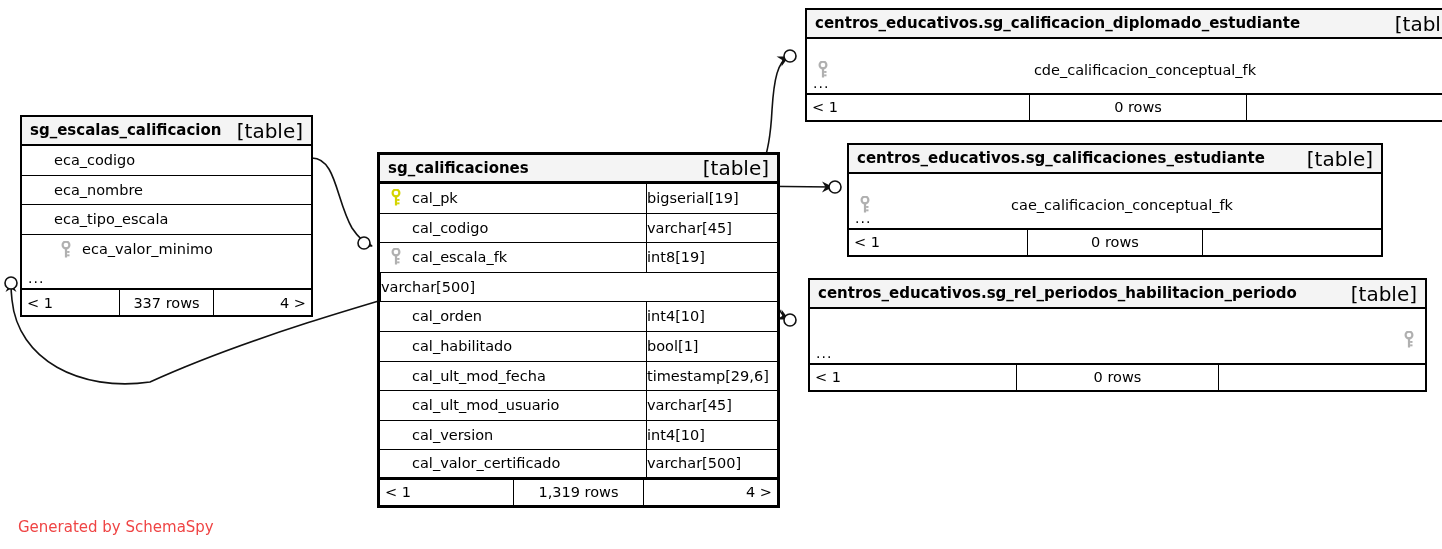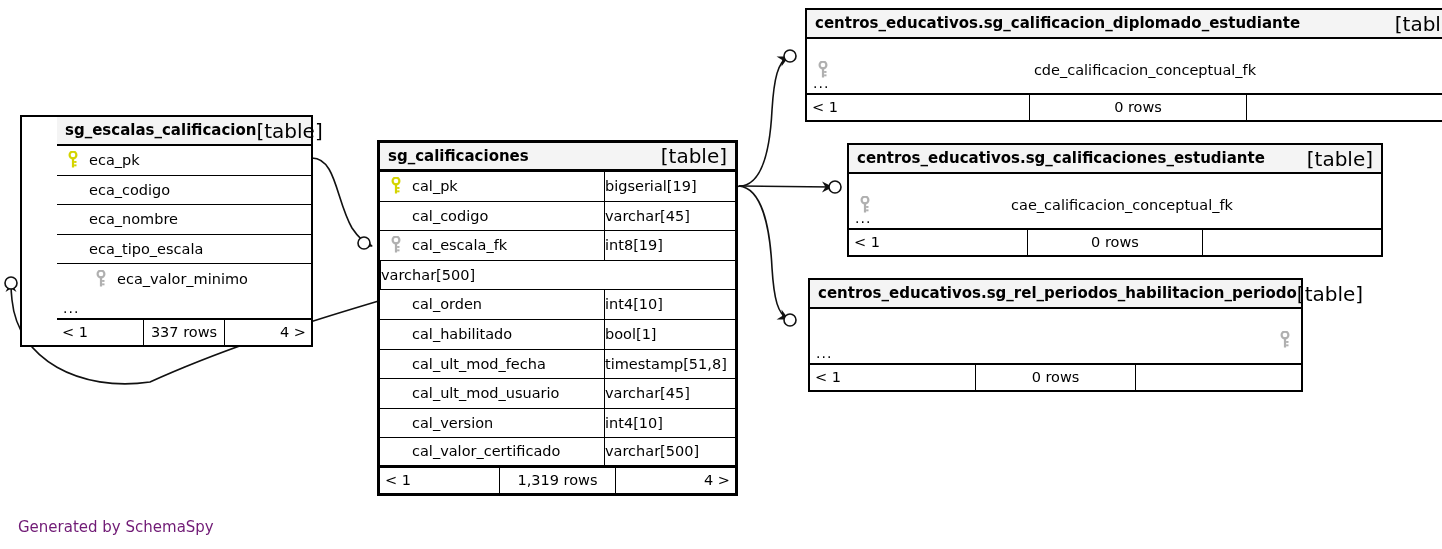--- a/index.html
+++ b/index.html
@@ -152,21 +152,21 @@
   .f-prev { flex: 1 1 0; padding-left: 5px; justify-content: flex-start; }
   .f-rows { flex: 1 1 0; justify-content: center; border-left: 1.5px solid #000; border-right: 1.5px solid #000; }
   .f-next { flex: 1 1 0; justify-content: flex-end; padding-right: 5px; }
 
   
   #caption {
     position: absolute;
     left: 18px;
     top: 518px;
     font-size: 15px;
-    color: #701a75;
+    color: #ef4444;
     white-space: nowrap;
   }
 </style>
 </head>
 <body>
 
 <div id="canvas">
 
   <svg id="edges" viewBox="0 0 1442 549" width="1442" height="549">
     <defs>
@@ -194,273 +194,260 @@
       <path d="M739,186 L832,187" fill="none" stroke="#111111" stroke-width="1.6" marker-end="url(#crow)"></path>
       <circle cx="835" cy="187" r="6" fill="#ffffff" stroke="#111111" stroke-width="1.6"></circle>
     </g>
 
     <g>
       <path d="M739,186 C762,188 770,228 772,268 C774,300 778,314 788,319" fill="none" stroke="#111111" stroke-width="1.6" marker-end="url(#crow)"></path>
       <circle cx="790" cy="320" r="6" fill="#ffffff" stroke="#111111" stroke-width="1.6"></circle>
     </g>
   </svg>
 
-  <div class="tbl" id="t-escalas" style="left:20px; top:115px; width:293px;padding-left:35px;">
+  <div class="tbl" id="t-escalas" style="left:20px; top:115px; width:293px;">
 
     <div class="thead">
       <span class="tname">sg_escalas_calificacion</span>
+      <span class="ttag">[table]</span>
+    </div>
+
+
+    <div class="trow">
+      <div class="c-name">
+        <span class="noicon"></span>
+        <span class="lbl">eca_codigo</span>
+      </div>
+    </div>
+
+    <div class="trow">
+      <div class="c-name">
+        <span class="noicon"></span>
+        <span class="lbl">eca_nombre</span>
+      </div>
+    </div>
+
+    <div class="trow">
+      <div class="c-name">
+        <span class="noicon"></span>
+        <span class="lbl">eca_tipo_escala</span>
+      </div>
+    </div>
+
+    <div class="trow" style="border-bottom:none;margin-left:28px;">
+      <div class="c-name">
+        <span class="keyicon">
+          <svg width="16" height="18" viewBox="0 0 16 18">
+            <circle cx="8" cy="4" r="3.4" fill="none" stroke="#b0b0b0" stroke-width="2.2"></circle>
+            <rect x="6.9" y="6.5" width="2.2" height="10" fill="#b0b0b0"></rect>
+            <rect x="9.1" y="10" width="2.4" height="1.9" fill="#b0b0b0"></rect>
+            <rect x="9.1" y="13.4" width="2.4" height="1.9" fill="#b0b0b0"></rect>
+          </svg>
+        </span>
+        <span class="lbl">eca_valor_minimo</span>
+      </div>
+    </div>
+
+    <div class="ellip">...</div>
+
+    <div class="tfoot">
+      <div class="f-prev">&lt; 1</div>
+      <div class="f-rows">337 rows</div>
+      <div class="f-next">4 &gt;</div>
+    </div>
+  </div>
+
+  <div class="tbl focal" id="t-calif" style="left:377px; top:152px; width:403px;">
+
+    <div class="thead">
+      <span class="tname">sg_calificaciones</span>
       <span class="ttag">[table]</span>
     </div>
 
     <div class="trow">
       <div class="c-name">
         <span class="keyicon">
           <svg width="16" height="18" viewBox="0 0 16 18">
             <circle cx="8" cy="4" r="3.4" fill="none" stroke="#d4d400" stroke-width="2.2"></circle>
             <rect x="6.9" y="6.5" width="2.2" height="10" fill="#d4d400"></rect>
             <rect x="9.1" y="10" width="2.4" height="1.9" fill="#d4d400"></rect>
             <rect x="9.1" y="13.4" width="2.4" height="1.9" fill="#d4d400"></rect>
           </svg>
         </span>
-        <span class="lbl">eca_pk</span>
-      </div>
-    </div>
-
-    <div class="trow">
-      <div class="c-name">
-        <span class="noicon"></span>
-        <span class="lbl">eca_codigo</span>
-      </div>
-    </div>
-
-    <div class="trow">
-      <div class="c-name">
-        <span class="noicon"></span>
-        <span class="lbl">eca_nombre</span>
-      </div>
-    </div>
-
-    <div class="trow">
-      <div class="c-name">
-        <span class="noicon"></span>
-        <span class="lbl">eca_tipo_escala</span>
-      </div>
-    </div>
-
-    <div class="trow" style="border-bottom:none;margin-left:28px;">
+        <span class="lbl">cal_pk</span>
+      </div>
+      <div class="c-type" style="width:131px;">bigserial[19]</div>
+    </div>
+
+    <div class="trow">
+      <div class="c-name">
+        <span class="noicon"></span>
+        <span class="lbl">cal_codigo</span>
+      </div>
+      <div class="c-type" style="width:131px;">varchar[45]</div>
+    </div>
+
+    <div class="trow">
       <div class="c-name">
         <span class="keyicon">
           <svg width="16" height="18" viewBox="0 0 16 18">
             <circle cx="8" cy="4" r="3.4" fill="none" stroke="#b0b0b0" stroke-width="2.2"></circle>
             <rect x="6.9" y="6.5" width="2.2" height="10" fill="#b0b0b0"></rect>
             <rect x="9.1" y="10" width="2.4" height="1.9" fill="#b0b0b0"></rect>
             <rect x="9.1" y="13.4" width="2.4" height="1.9" fill="#b0b0b0"></rect>
           </svg>
         </span>
-        <span class="lbl">eca_valor_minimo</span>
-      </div>
-    </div>
-
-    <div class="ellip">...</div>
+        <span class="lbl">cal_escala_fk</span>
+      </div>
+      <div class="c-type" style="width:131px;text-align:right;">int8[19]</div>
+    </div>
+
+    <div class="trow">
+      <div class="c-type" style="width:131px;">varchar[500]</div>
+    </div>
+
+    <div class="trow">
+      <div class="c-name">
+        <span class="noicon"></span>
+        <span class="lbl">cal_orden</span>
+      </div>
+      <div class="c-type" style="width:131px;">int4[10]</div>
+    </div>
+
+    <div class="trow">
+      <div class="c-name">
+        <span class="noicon"></span>
+        <span class="lbl">cal_habilitado</span>
+      </div>
+      <div class="c-type" style="width:131px;margin-left:17px;">bool[1]</div>
+    </div>
+
+    <div class="trow">
+      <div class="c-name">
+        <span class="noicon"></span>
+        <span class="lbl">cal_ult_mod_fecha</span>
+      </div>
+      <div class="c-type" style="width:131px;">timestamp[29,6]</div>
+    </div>
+
+    <div class="trow">
+      <div class="c-name">
+        <span class="noicon"></span>
+        <span class="lbl">cal_ult_mod_usuario</span>
+      </div>
+      <div class="c-type" style="width:131px;">varchar[45]</div>
+    </div>
+
+    <div class="trow">
+      <div class="c-name">
+        <span class="noicon"></span>
+        <span class="lbl">cal_version</span>
+      </div>
+      <div class="c-type" style="width:131px;">int4[10]</div>
+    </div>
+
+    <div class="trow" style="border-bottom:3px solid #000;">
+      <div class="c-name">
+        <span class="noicon"></span>
+        <span class="lbl">cal_valor_certificado</span>
+      </div>
+      <div class="c-type" style="width:131px;">varchar[500]</div>
+    </div>
 
     <div class="tfoot">
       <div class="f-prev">&lt; 1</div>
-      <div class="f-rows">337 rows</div>
+      <div class="f-rows">1,319 rows</div>
       <div class="f-next">4 &gt;</div>
     </div>
   </div>
 
-  <div class="tbl focal" id="t-calif" style="left:377px; top:140px; width:361px;">
+  <div class="tbl" id="t-cde" style="left:805px; top:8px; width:666px;">
 
     <div class="thead">
-      <span class="tname">sg_calificaciones</span>
+      <span class="tname">centros_educativos.sg_calificacion_diplomado_estudiante</span>
       <span class="ttag">[table]</span>
     </div>
 
-    <div class="trow">
-      <div class="c-name">
-        <span class="keyicon">
-          <svg width="16" height="18" viewBox="0 0 16 18">
-            <circle cx="8" cy="4" r="3.4" fill="none" stroke="#d4d400" stroke-width="2.2"></circle>
-            <rect x="6.9" y="6.5" width="2.2" height="10" fill="#d4d400"></rect>
-            <rect x="9.1" y="10" width="2.4" height="1.9" fill="#d4d400"></rect>
-            <rect x="9.1" y="13.4" width="2.4" height="1.9" fill="#d4d400"></rect>
-          </svg>
-        </span>
-        <span class="lbl">cal_pk</span>
-      </div>
-      <div class="c-type" style="width:131px;">bigserial[19]</div>
-    </div>
-
-    <div class="trow">
-      <div class="c-name">
-        <span class="noicon"></span>
-        <span class="lbl">cal_codigo</span>
-      </div>
-      <div class="c-type" style="width:131px;">varchar[45]</div>
-    </div>
-
-    <div class="trow">
-      <div class="c-name">
+    <div class="trow" style="border-bottom:none;">
+      <div class="c-name centered">
         <span class="keyicon">
           <svg width="16" height="18" viewBox="0 0 16 18">
             <circle cx="8" cy="4" r="3.4" fill="none" stroke="#b0b0b0" stroke-width="2.2"></circle>
             <rect x="6.9" y="6.5" width="2.2" height="10" fill="#b0b0b0"></rect>
             <rect x="9.1" y="10" width="2.4" height="1.9" fill="#b0b0b0"></rect>
             <rect x="9.1" y="13.4" width="2.4" height="1.9" fill="#b0b0b0"></rect>
           </svg>
         </span>
-        <span class="lbl">cal_escala_fk</span>
-      </div>
-      <div class="c-type" style="width:131px;text-align:right;">int8[19]</div>
-    </div>
-
-    <div class="trow">
-      <div class="c-type" style="width:131px;">varchar[500]</div>
-    </div>
-
-    <div class="trow">
-      <div class="c-name">
-        <span class="noicon"></span>
-        <span class="lbl">cal_orden</span>
-      </div>
-      <div class="c-type" style="width:131px;">int4[10]</div>
-    </div>
-
-    <div class="trow">
-      <div class="c-name">
-        <span class="noicon"></span>
-        <span class="lbl">cal_habilitado</span>
-      </div>
-      <div class="c-type" style="width:131px;margin-left:17px;">bool[1]</div>
-    </div>
-
-    <div class="trow">
-      <div class="c-name">
-        <span class="noicon"></span>
-        <span class="lbl">cal_ult_mod_fecha</span>
-      </div>
-      <div class="c-type" style="width:131px;">timestamp[51,8]</div>
-    </div>
-
-    <div class="trow">
-      <div class="c-name">
-        <span class="noicon"></span>
-        <span class="lbl">cal_ult_mod_usuario</span>
-      </div>
-      <div class="c-type" style="width:131px;">varchar[45]</div>
-    </div>
-
-    <div class="trow">
-      <div class="c-name">
-        <span class="noicon"></span>
-        <span class="lbl">cal_version</span>
-      </div>
-      <div class="c-type" style="width:131px;">int4[10]</div>
-    </div>
-
-    <div class="trow" style="border-bottom:3px solid #000;">
-      <div class="c-name">
-        <span class="noicon"></span>
-        <span class="lbl">cal_valor_certificado</span>
-      </div>
-      <div class="c-type" style="width:131px;">varchar[500]</div>
-    </div>
+        <span class="lbl">cde_calificacion_conceptual_fk</span>
+      </div>
+    </div>
+
+    <div class="ellip">...</div>
 
     <div class="tfoot">
       <div class="f-prev">&lt; 1</div>
-      <div class="f-rows">1,319 rows</div>
-      <div class="f-next">4 &gt;</div>
+      <div class="f-rows">0 rows</div>
+      <div class="f-next"></div>
     </div>
   </div>
 
-  <div class="tbl" id="t-cde" style="left:805px; top:8px; width:666px;">
+  <div class="tbl" id="t-cae" style="left:847px; top:143px; width:536px;">
 
     <div class="thead">
-      <span class="tname">centros_educativos.sg_calificacion_diplomado_estudiante</span>
+      <span class="tname">centros_educativos.sg_calificaciones_estudiante</span>
       <span class="ttag">[table]</span>
     </div>
 
     <div class="trow" style="border-bottom:none;">
       <div class="c-name centered">
         <span class="keyicon">
           <svg width="16" height="18" viewBox="0 0 16 18">
             <circle cx="8" cy="4" r="3.4" fill="none" stroke="#b0b0b0" stroke-width="2.2"></circle>
             <rect x="6.9" y="6.5" width="2.2" height="10" fill="#b0b0b0"></rect>
             <rect x="9.1" y="10" width="2.4" height="1.9" fill="#b0b0b0"></rect>
             <rect x="9.1" y="13.4" width="2.4" height="1.9" fill="#b0b0b0"></rect>
           </svg>
         </span>
-        <span class="lbl">cde_calificacion_conceptual_fk</span>
+        <span class="lbl">cae_calificacion_conceptual_fk</span>
       </div>
     </div>
 
     <div class="ellip">...</div>
 
     <div class="tfoot">
       <div class="f-prev">&lt; 1</div>
       <div class="f-rows">0 rows</div>
       <div class="f-next"></div>
     </div>
   </div>
 
-  <div class="tbl" id="t-cae" style="left:847px; top:143px; width:536px;">
+  <div class="tbl" id="t-rph" style="left:808px; top:278px; width:619px;">
 
     <div class="thead">
-      <span class="tname">centros_educativos.sg_calificaciones_estudiante</span>
+      <span class="tname">centros_educativos.sg_rel_periodos_habilitacion_periodo</span>
       <span class="ttag">[table]</span>
     </div>
 
     <div class="trow" style="border-bottom:none;">
       <div class="c-name centered">
         <span class="keyicon">
           <svg width="16" height="18" viewBox="0 0 16 18">
             <circle cx="8" cy="4" r="3.4" fill="none" stroke="#b0b0b0" stroke-width="2.2"></circle>
             <rect x="6.9" y="6.5" width="2.2" height="10" fill="#b0b0b0"></rect>
             <rect x="9.1" y="10" width="2.4" height="1.9" fill="#b0b0b0"></rect>
             <rect x="9.1" y="13.4" width="2.4" height="1.9" fill="#b0b0b0"></rect>
           </svg>
         </span>
-        <span class="lbl">cae_calificacion_conceptual_fk</span>
       </div>
     </div>
 
     <div class="ellip">...</div>
 
     <div class="tfoot">
       <div class="f-prev">&lt; 1</div>
       <div class="f-rows">0 rows</div>
       <div class="f-next"></div>
     </div>
   </div>
 
-  <div class="tbl" id="t-rph" style="left:808px; top:278px; width:495px;">
-
-    <div class="thead">
-      <span class="tname">centros_educativos.sg_rel_periodos_habilitacion_periodo</span>
-      <span class="ttag">[table]</span>
-    </div>
-
-    <div class="trow" style="border-bottom:none;">
-      <div class="c-name centered">
-        <span class="keyicon">
-          <svg width="16" height="18" viewBox="0 0 16 18">
-            <circle cx="8" cy="4" r="3.4" fill="none" stroke="#b0b0b0" stroke-width="2.2"></circle>
-            <rect x="6.9" y="6.5" width="2.2" height="10" fill="#b0b0b0"></rect>
-            <rect x="9.1" y="10" width="2.4" height="1.9" fill="#b0b0b0"></rect>
-            <rect x="9.1" y="13.4" width="2.4" height="1.9" fill="#b0b0b0"></rect>
-          </svg>
-        </span>
-      </div>
-    </div>
-
-    <div class="ellip">...</div>
-
-    <div class="tfoot">
-      <div class="f-prev">&lt; 1</div>
-      <div class="f-rows">0 rows</div>
-      <div class="f-next"></div>
-    </div>
-  </div>
-
   <div id="caption">Generated by SchemaSpy</div>
 
 </div>
 
 </body></html>

